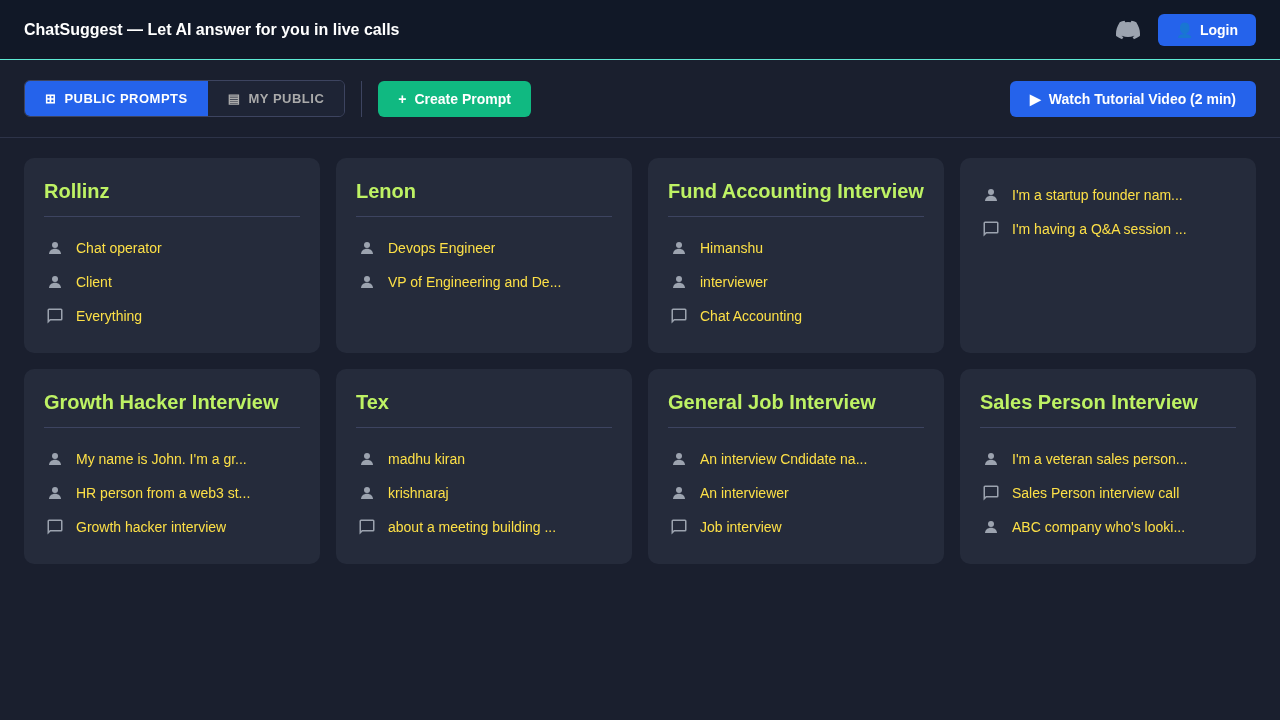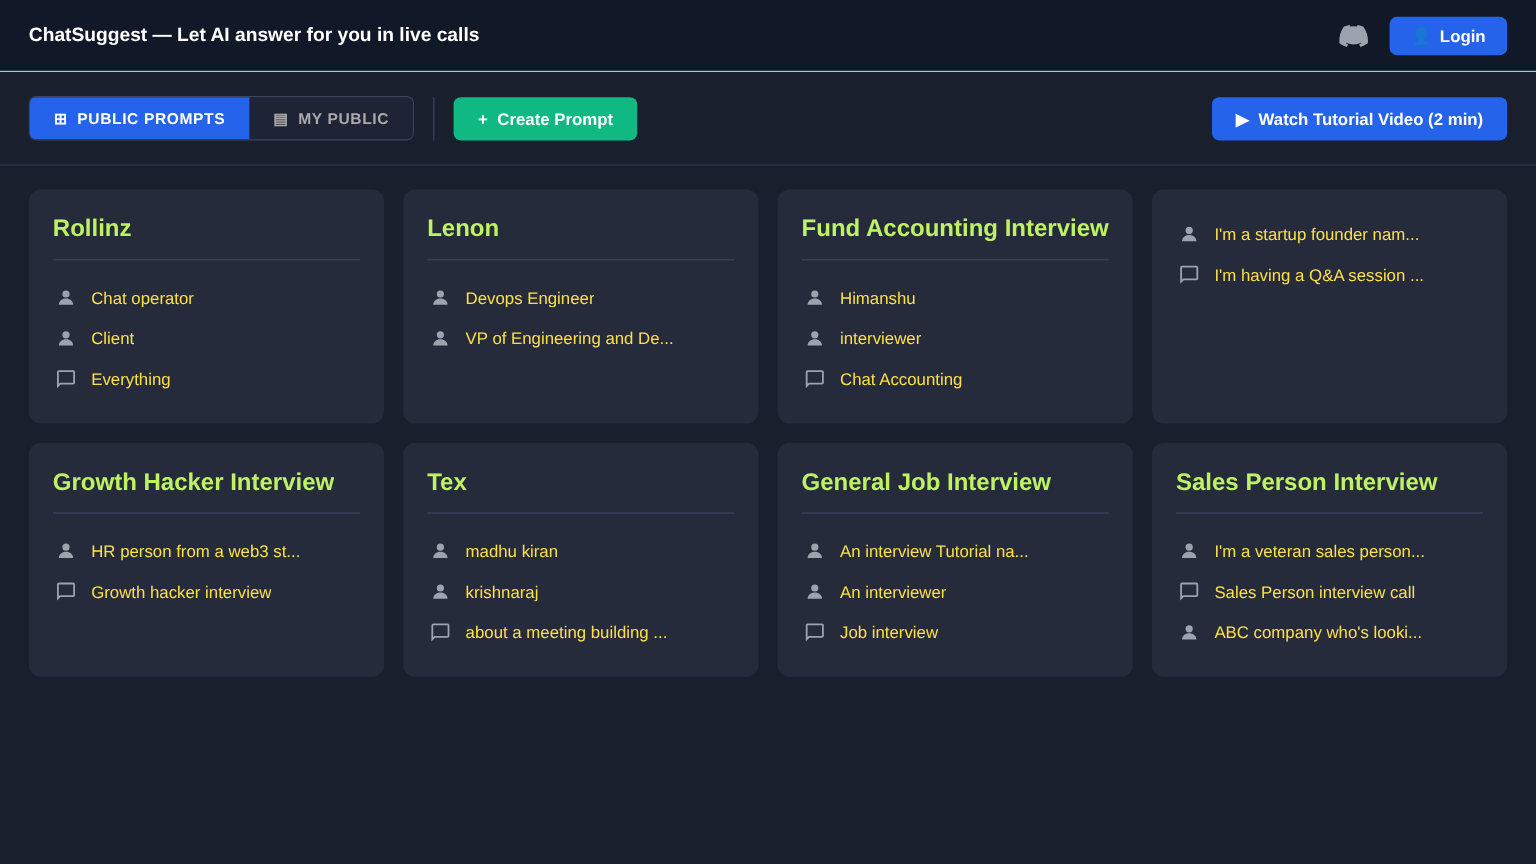--- a/index.html
+++ b/index.html
@@ -307,20 +307,29 @@
   </div>
     <div class="card">
     <div class="card-title">Growth Hacker Interview</div>
     <div class="card-row">
       <span class="card-row-icon">
         <svg width="18" height="18" viewBox="0 0 24 24" fill="#9ca3af">
           <circle cx="12" cy="8" r="4"></circle>
           <path d="M4 20c0-4 3.6-7 8-7s8 3 8 7"></path>
         </svg>
       </span>
+      <span class="card-row-text">My name is John. I'm a gr...</span>
+    </div>
+    <div class="card-row">
+      <span class="card-row-icon">
+        <svg width="18" height="18" viewBox="0 0 24 24" fill="#9ca3af">
+          <circle cx="12" cy="8" r="4"></circle>
+          <path d="M4 20c0-4 3.6-7 8-7s8 3 8 7"></path>
+        </svg>
+      </span>
       <span class="card-row-text">HR person from a web3 st...</span>
     </div>
     <div class="card-row">
       <span class="card-row-icon">
         <svg width="18" height="18" viewBox="0 0 24 24" fill="#9ca3af">
           <path d="M4 4h16v12H5.17L4 17.17V4zm0-2a2 2 0 0 0-2 2v18l4-4h14a2 2 0 0 0 2-2V4a2 2 0 0 0-2-2H4z"></path>
         </svg>
       </span>
       <span class="card-row-text">Growth hacker interview</span>
     </div>
@@ -356,21 +365,21 @@
   </div>
     <div class="card">
     <div class="card-title">General Job Interview</div>
     <div class="card-row">
       <span class="card-row-icon">
         <svg width="18" height="18" viewBox="0 0 24 24" fill="#9ca3af">
           <circle cx="12" cy="8" r="4"></circle>
           <path d="M4 20c0-4 3.6-7 8-7s8 3 8 7"></path>
         </svg>
       </span>
-      <span class="card-row-text">An interview Tutorial na...</span>
+      <span class="card-row-text">An interview Cndidate na...</span>
     </div>
     <div class="card-row">
       <span class="card-row-icon">
         <svg width="18" height="18" viewBox="0 0 24 24" fill="#9ca3af">
           <circle cx="12" cy="8" r="4"></circle>
           <path d="M4 20c0-4 3.6-7 8-7s8 3 8 7"></path>
         </svg>
       </span>
       <span class="card-row-text">An interviewer</span>
     </div>

